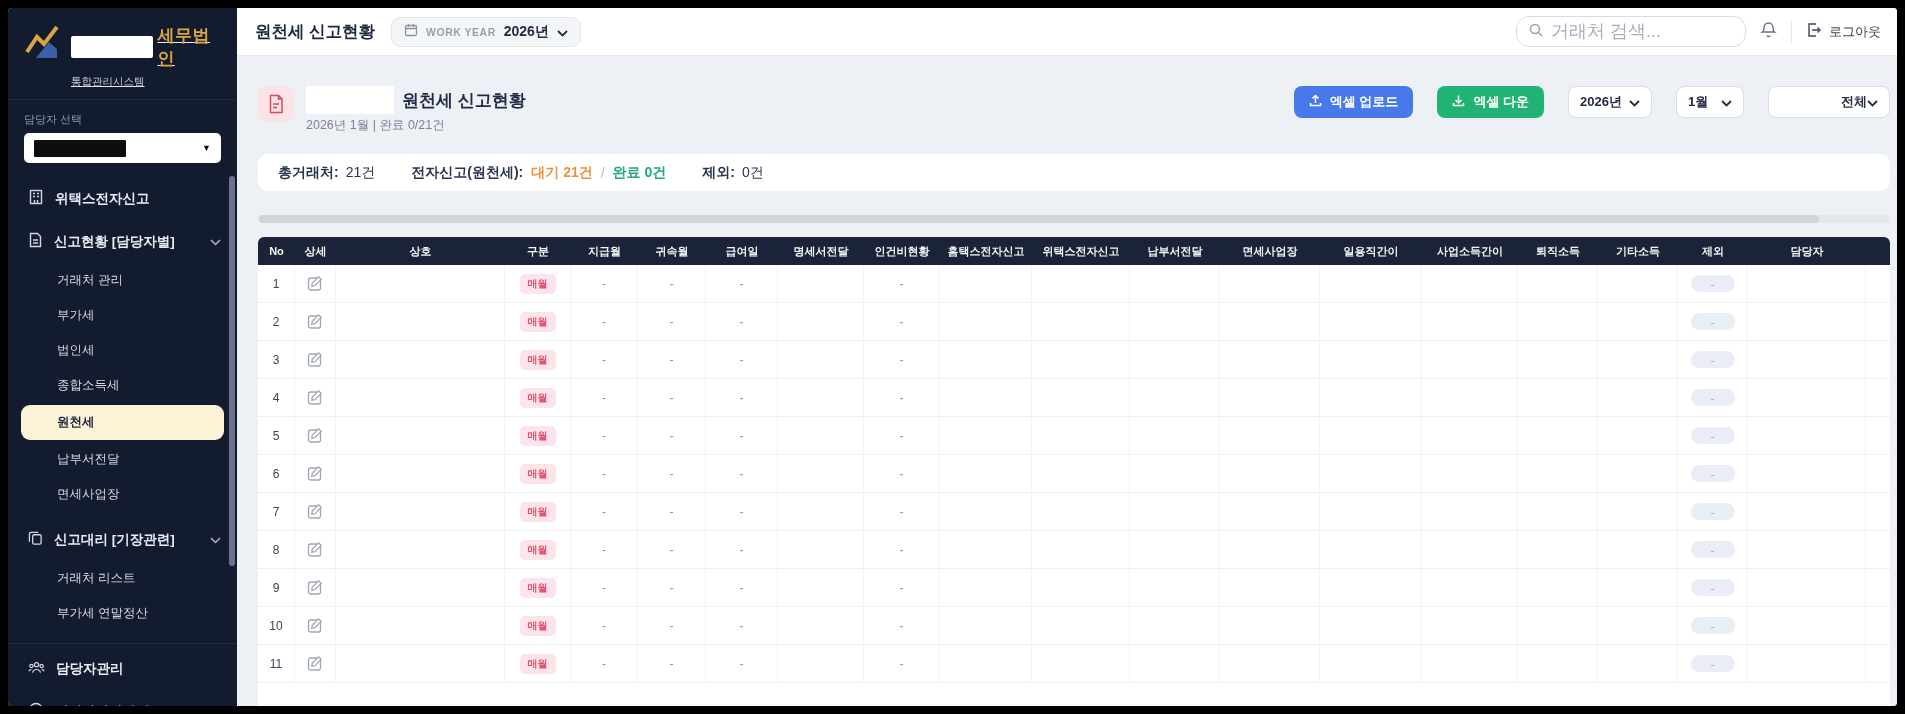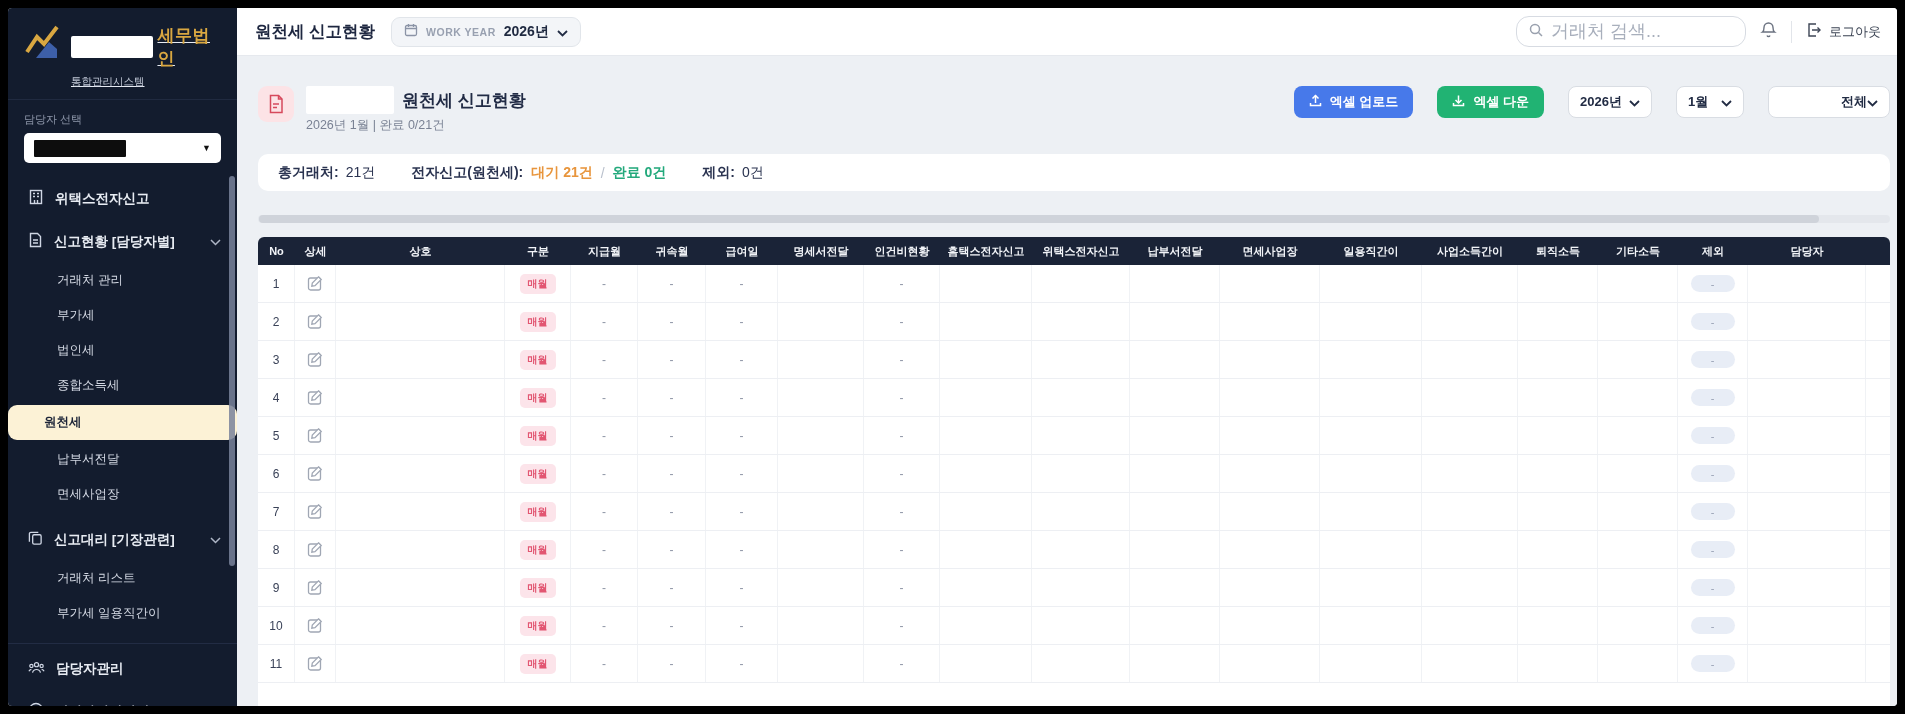--- a/index.html
+++ b/index.html
@@ -16,21 +16,21 @@
   .logo-sub { margin-top:5px; font-size:10.5px; color:#c3cad8; }
   .mgr-label { margin:12px 16px 6px; font-size:11px; color:#8f98ab; }
   .mgr-select { position:relative; margin:0 16px; height:30px; background:#fff; border-radius:5px; display:flex; align-items:center; padding:0 10px; cursor:pointer; }
   .redact-b { background:#0d0d0d; border-radius:1px; width:92px; height:17px; }
   .mgr-caret { margin-left:auto; color:#111; font-size:9px; }
   .menu { margin-top:14px; }
   .m-item { display:flex; align-items:center; gap:11px; padding:12px 16px 12px 20px; font-size:13.5px; font-weight:bold; color:#e8ecf3; cursor:pointer; }
   .m-item svg { flex:none; }
   .m-chev { margin-left:auto; }
   .s-item { padding:9px 10px 9px 49px; font-size:12.5px; color:#d5dae5; cursor:pointer; }
-  .s-item.active { margin:2px 0; padding:9px 10px 9px 36px; background:#fcf2d6; border-radius:9px; color:#1c2437; font-weight:600; }
+  .s-item.active { margin:2px 13px; padding:9px 10px 9px 36px; background:#fcf2d6; border-radius:9px; color:#1c2437; font-weight:600; }
   .menu-div { height:1px; background:#222c44; margin:12px 0 4px; }
   .side-scroll { position:absolute; right:2px; top:168px; width:6px; height:390px; background:#79829a; border-radius:3px; opacity:.85; cursor:pointer; }
 
   
   .main { flex:1; display:flex; flex-direction:column; background:#edf0f4; min-width:0; }
   .topbar { height:48px; background:#fff; border-bottom:1px solid #e6e9ee; display:flex; align-items:center; padding:0 16px 0 18px; flex:none; }
   .tb-title { font-size:16.5px; font-weight:bold; color:#1e2740; }
   .wy-pill { margin-left:16px; display:flex; align-items:center; gap:8px; background:#f3f5f8; border:1px solid #e1e5ea; border-radius:9px; padding:5px 12px; cursor:pointer; }
   .wy-label { font-size:10.5px; font-weight:bold; color:#98a0b0; letter-spacing:.5px; }
   .wy-value { font-size:14px; font-weight:bold; color:#1f2940; }
@@ -153,21 +153,21 @@
           </svg>
         </span>
         <span>신고대리 [기장관련]</span>
         <span class="m-chev">
           <svg width="11" height="7" viewBox="0 0 11 7" fill="none" stroke="#aeb6c6" stroke-width="1.5">
               <polyline points="1,1 5.5,5.5 10,1"></polyline>
             </svg>
         </span>
       </div>
       <div class="s-item">거래처 리스트</div>
-      <div class="s-item">부가세 일용직간이</div>
+      <div class="s-item">부가세 연말정산</div>
 
       <div class="menu-div"></div>
 
       <div class="m-item">
         <span>
           <svg width="17" height="15" viewBox="0 0 18 15" fill="none" stroke="#cfd6e4" stroke-width="1.3">
             <circle cx="9" cy="4.5" r="2.2"></circle>
               <circle cx="3.6" cy="5.8" r="1.7"></circle>
               <circle cx="14.4" cy="5.8" r="1.7"></circle>
               <path d="M4.8 13 a4.3 4.3 0 0 1 8.4 0"></path>

